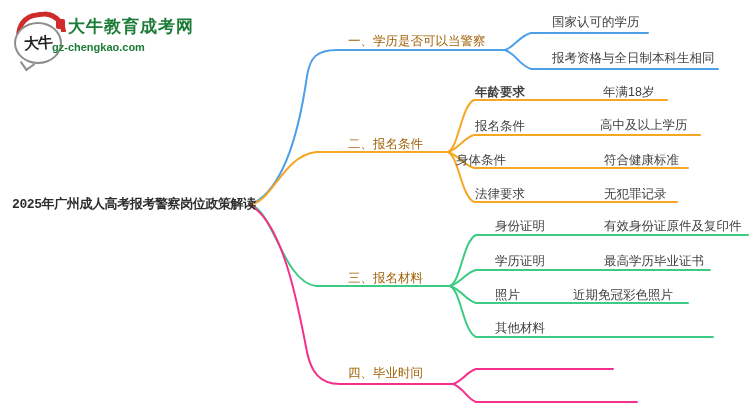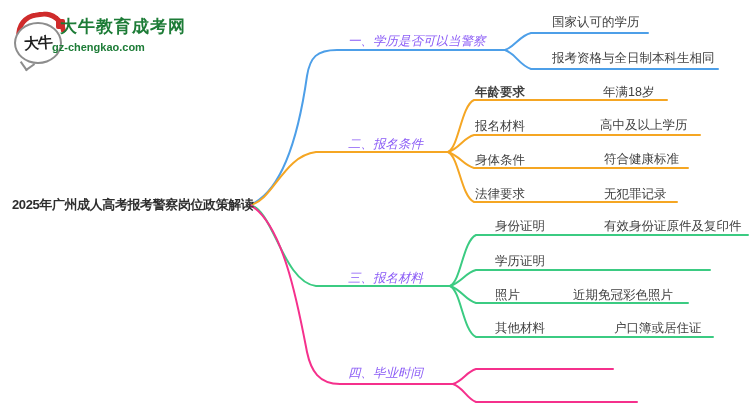--- a/index.html
+++ b/index.html
@@ -6,23 +6,23 @@
   #canvas{
     position:relative;width:750px;height:410px;overflow:hidden;
     background:#ffffff;font-family:"Liberation Sans","DejaVu Sans",sans-serif;
   }
   svg.lines{position:absolute;left:0;top:0;}
   .node{
     position:absolute;white-space:nowrap;
     font-size:12.5px;line-height:15px;color:#3f3f3f;
   }
   .topic{
-    font-weight:bold;font-size:13px;letter-spacing:-0.4px;color:#2d2d2d;
+    font-weight:bold;font-size:13px;letter-spacing:-0.4px;color:#2d2d2d;font-family:Liberation Mono, monospace;
   }
-  .branch-label{color:#8b5cf6;font-style:italic;}
+  .branch-label{color:#a16207;}
   
   .logo{position:absolute;left:12px;top:12px;width:200px;height:58px;}
   .logo-bubble{
     position:absolute;left:2px;top:10px;width:44px;height:38px;
     background:#fff;border:2px solid #8d8d8d;border-radius:50%;
     display:flex;align-items:center;justify-content:center;
   }
   .logo-bubble-tail{
     position:absolute;left:10px;top:46px;width:9px;height:9px;
     background:#fff;border-right:2px solid #8d8d8d;border-bottom:2px solid #8d8d8d;
@@ -35,21 +35,21 @@
   .logo-arc{
     position:absolute;left:3px;top:0px;width:40px;height:18px;
     border:5px solid #cf2b2b;border-bottom:none;
     border-radius:22px 22px 0 0;transform:rotate(-7deg);
   }
   .logo-seal{
     position:absolute;left:44px;top:7px;width:9px;height:10px;
     background:#cf2b2b;border-radius:2px;
   }
   .logo-title{
-    position:absolute;left:48px;top:5px;font-size:17px;line-height:20px;
+    position:absolute;left:56px;top:5px;font-size:17px;line-height:20px;
     font-weight:bold;color:#1d7c37;letter-spacing:1px;white-space:nowrap;
   }
   .logo-domain{
     position:absolute;left:40px;top:27px;font-size:11px;line-height:16px;
     font-weight:bold;color:#1d7c37;white-space:nowrap;
   }
 </style>
 </head>
 <body>
 
@@ -95,31 +95,31 @@
 
   <div class="node topic" style="left:12px;top:197px;">2025年广州成人高考报考警察岗位政策解读</div>
 
   <div class="node branch-label" style="left:348px;top:34px;">一、学历是否可以当警察</div>
   <div class="node" style="left:552px;top:15px;">国家认可的学历</div>
   <div class="node" style="left:552px;top:51px;">报考资格与全日制本科生相同</div>
 
   <div class="node branch-label" style="left:348px;top:137px;">二、报名条件</div>
   <div class="node" style="left:475px;top:85px;font-weight:bold;">年龄要求</div>
   <div class="node" style="left:603px;top:85px;">年满18岁</div>
-  <div class="node" style="left:475px;top:119px;">报名材料</div>
+  <div class="node" style="left:475px;top:119px;">报名条件</div>
   <div class="node" style="left:600px;top:119px;font-family:Liberation Mono, monospace;">高中及以上学历</div>
-  <div class="node" style="left:475px;top:153px;text-align:center;">身体条件</div>
-  <div class="node" style="left:604px;top:153px;font-family:Liberation Mono, monospace;">符合健康标准</div>
+  <div class="node" style="left:456px;top:153px;text-align:center;">身体条件</div>
+  <div class="node" style="left:604px;top:153px;">符合健康标准</div>
   <div class="node" style="left:475px;top:187px;font-family:Liberation Serif, serif;">法律要求</div>
   <div class="node" style="left:604px;top:187px;">无犯罪记录</div>
 
   <div class="node branch-label" style="left:348px;top:271px;">三、报名材料</div>
   <div class="node" style="left:495px;top:219px;">身份证明</div>
   <div class="node" style="left:604px;top:219px;">有效身份证原件及复印件</div>
   <div class="node" style="left:495px;top:254px;">学历证明</div>
+  <div class="node" style="left:604px;top:254px;">最高学历毕业证书</div>
   <div class="node" style="left:495px;top:288px;">照片</div>
   <div class="node" style="left:573px;top:288px;">近期免冠彩色照片</div>
   <div class="node" style="left:495px;top:321px;">其他材料</div>
-  <div class="node" style="left:614px;top:321px;">户口簿或居住证</div>
 
   <div class="node branch-label" style="left:348px;top:366px;">四、毕业时间</div>
 
 </div>
 
 </body></html>

